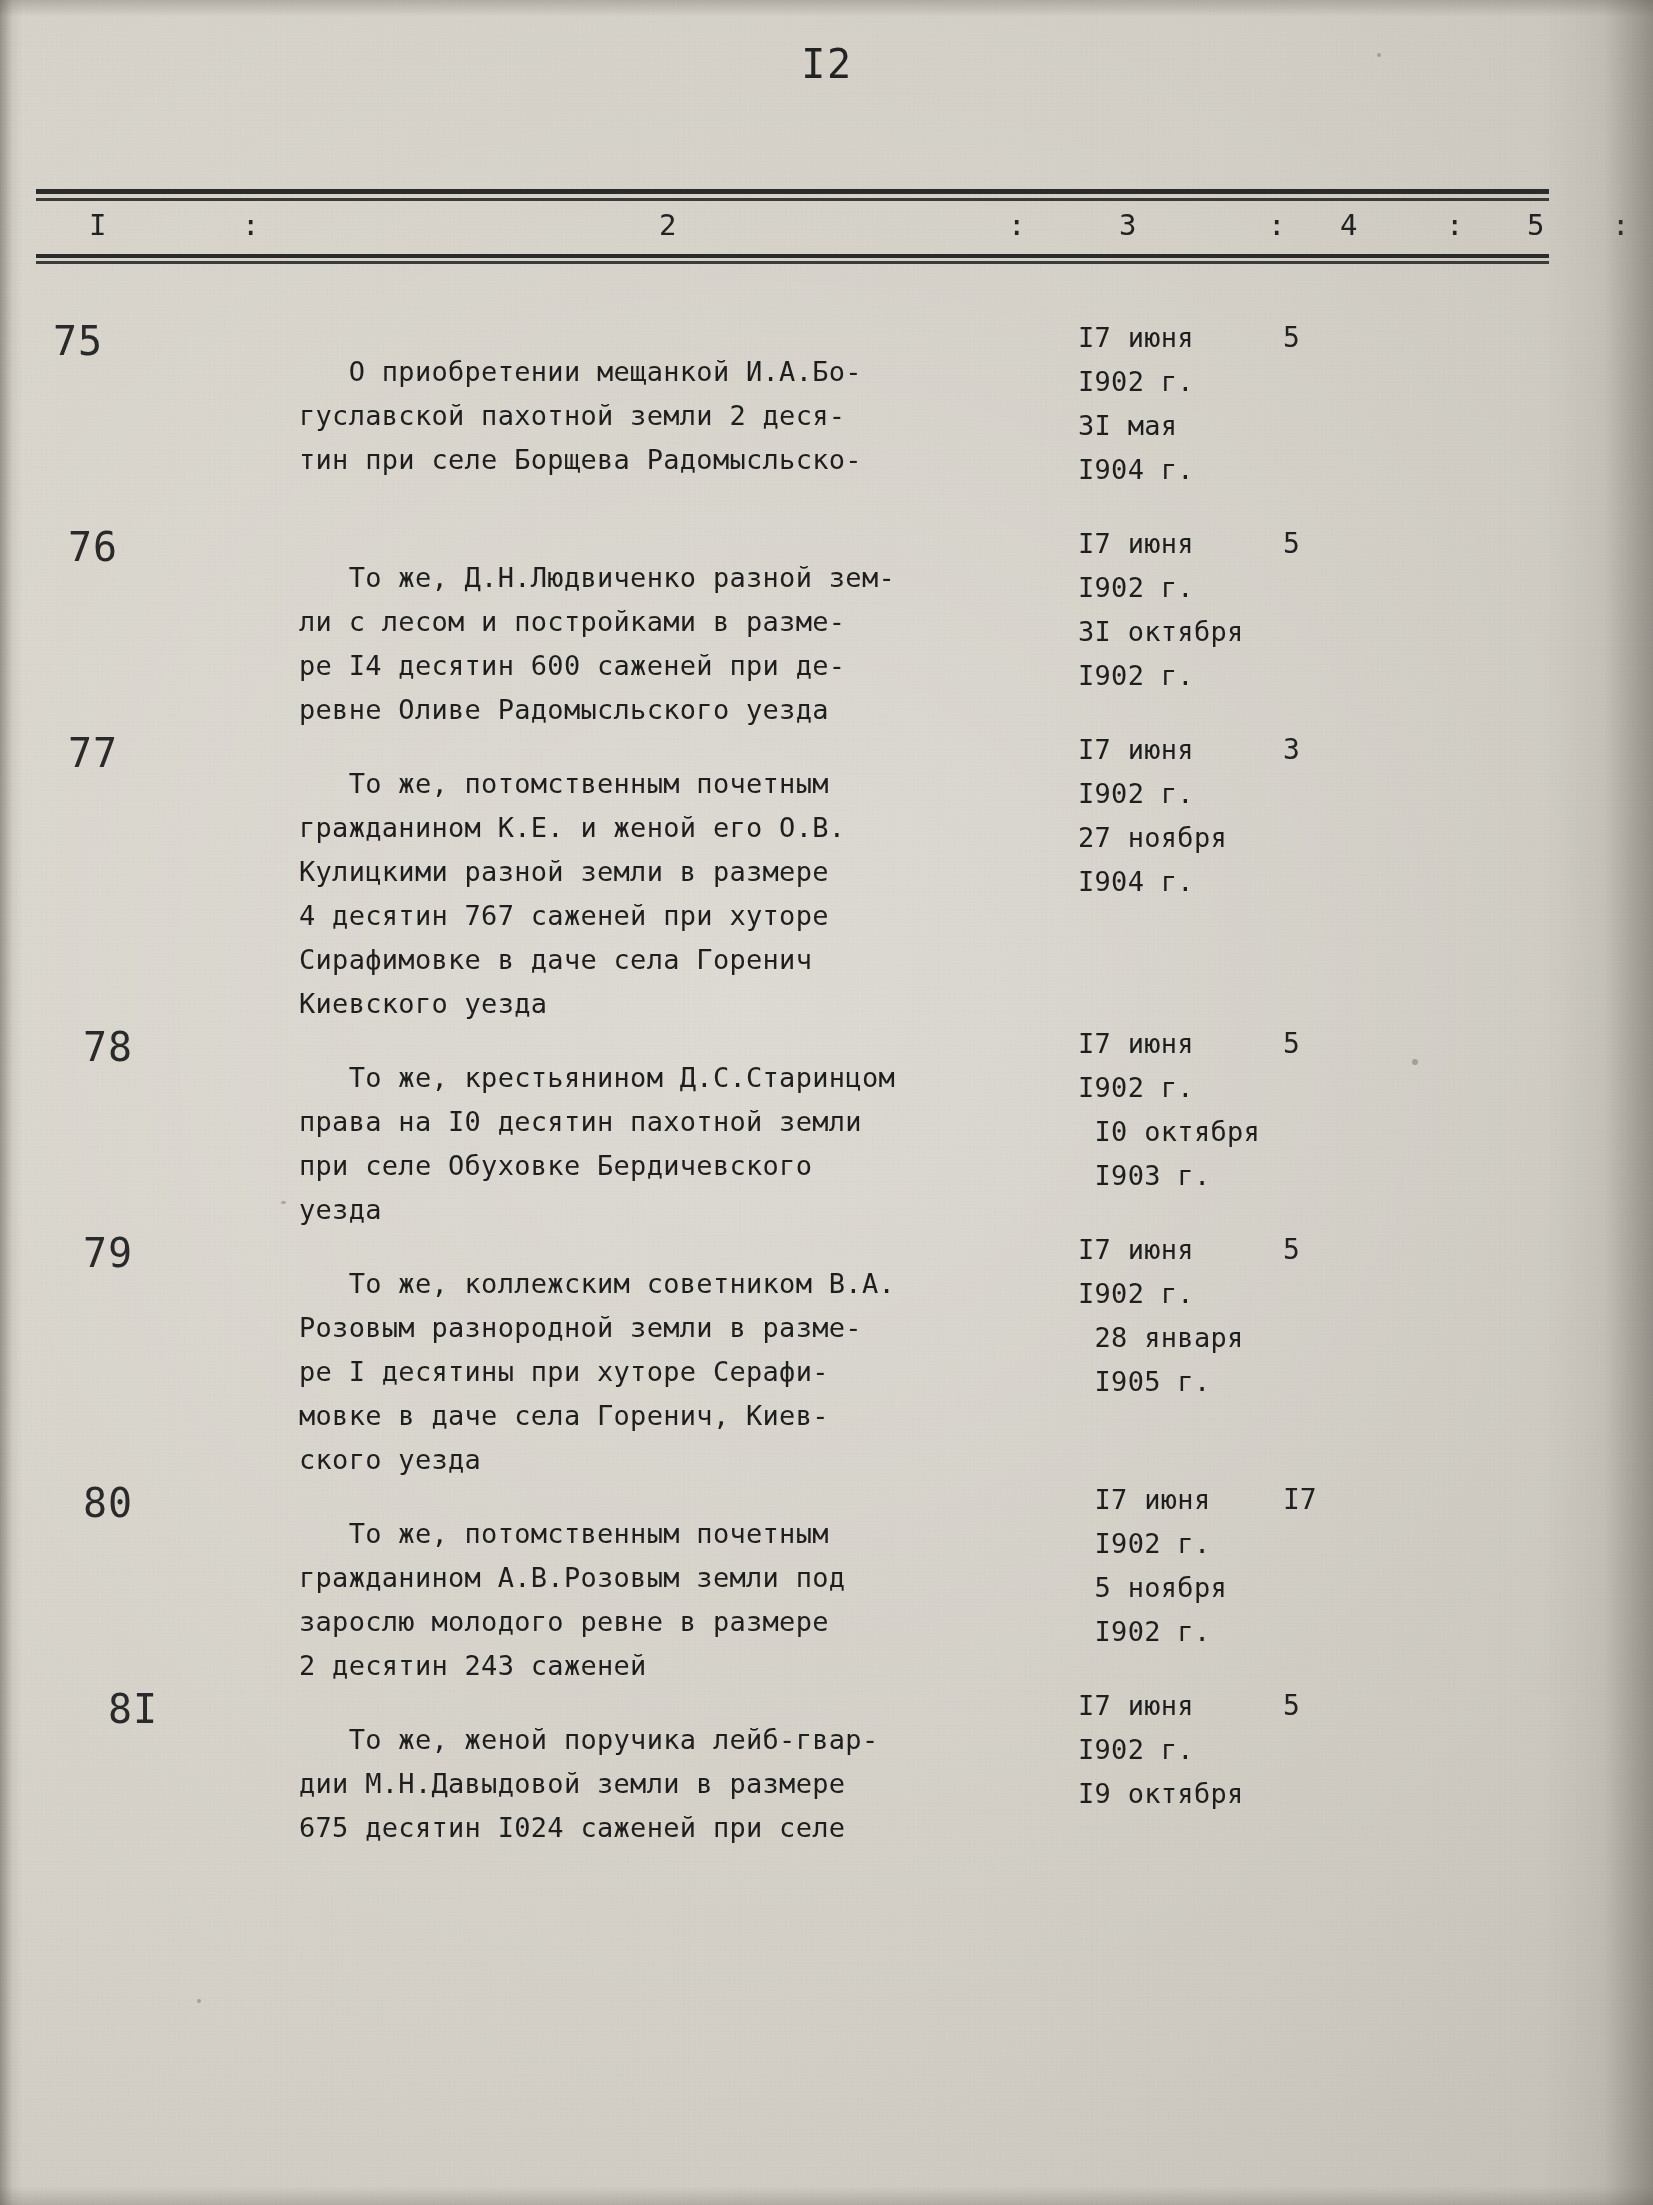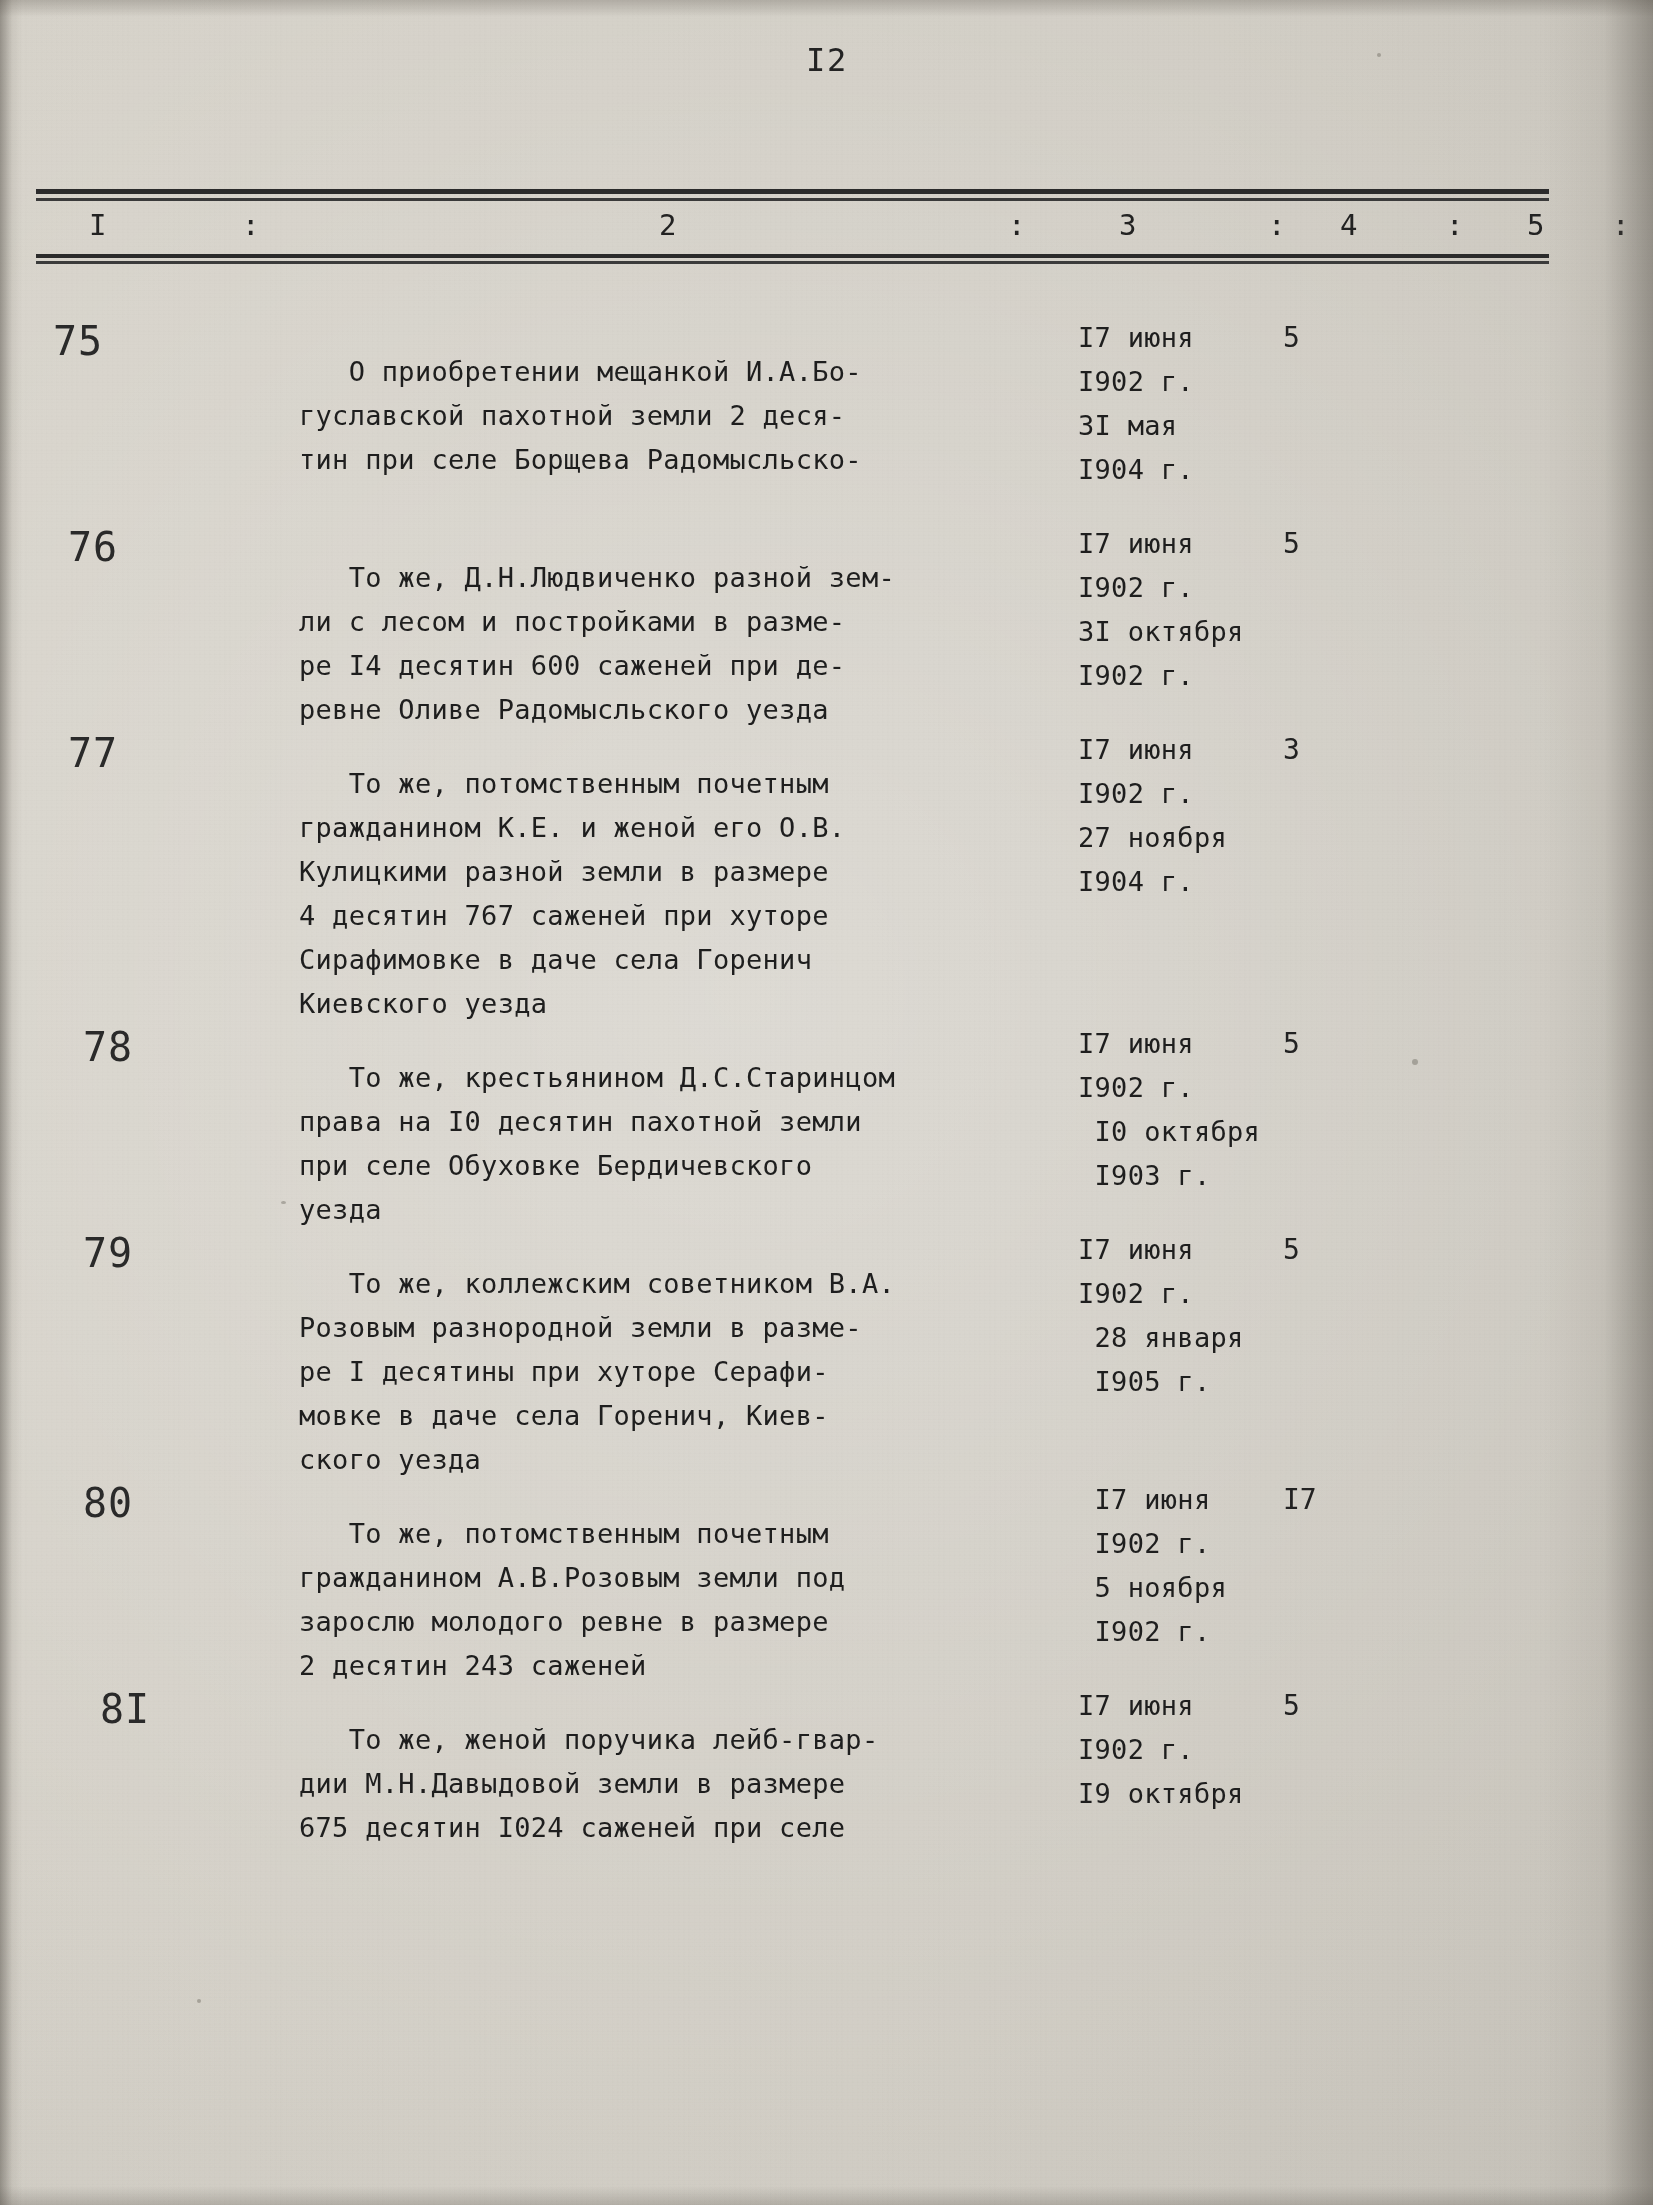--- a/index.html
+++ b/index.html
@@ -65,21 +65,21 @@
     position: absolute;
     inset: 0;
   }
 
   .page-number {
     position: absolute;
     top: 41px;
     left: 0;
     width: 100%;
     text-align: center;
-    font-size: 32px;
+    font-size: 40px;
     letter-spacing: 1.7px;
     color: #232323;
   }
 
   
   .rule-top {
     position: absolute;
     left: 36px;
     right: 105px;
     top: 189px;
@@ -148,21 +148,21 @@
   .row-num {
     position: absolute;
     left: 53px;
     top: 1.7px;
     font-size: 40px;
     color: #2a2a2a;
     letter-spacing: 0.9px;
   }
   .row-num.indent1 { left: 68px; }
   .row-num.indent2 { left: 83px; }
-  .row-num.indent3 { left: 100px; }
+  .row-num.indent3 { left: 108px; }
 
   .desc {
     position: absolute;
     left: 299px;
     top: 0;
     width: 732px;
     font-size: 27px;
     line-height: 44px;
     letter-spacing: 0.3px;
     color: #1e1e1e;

